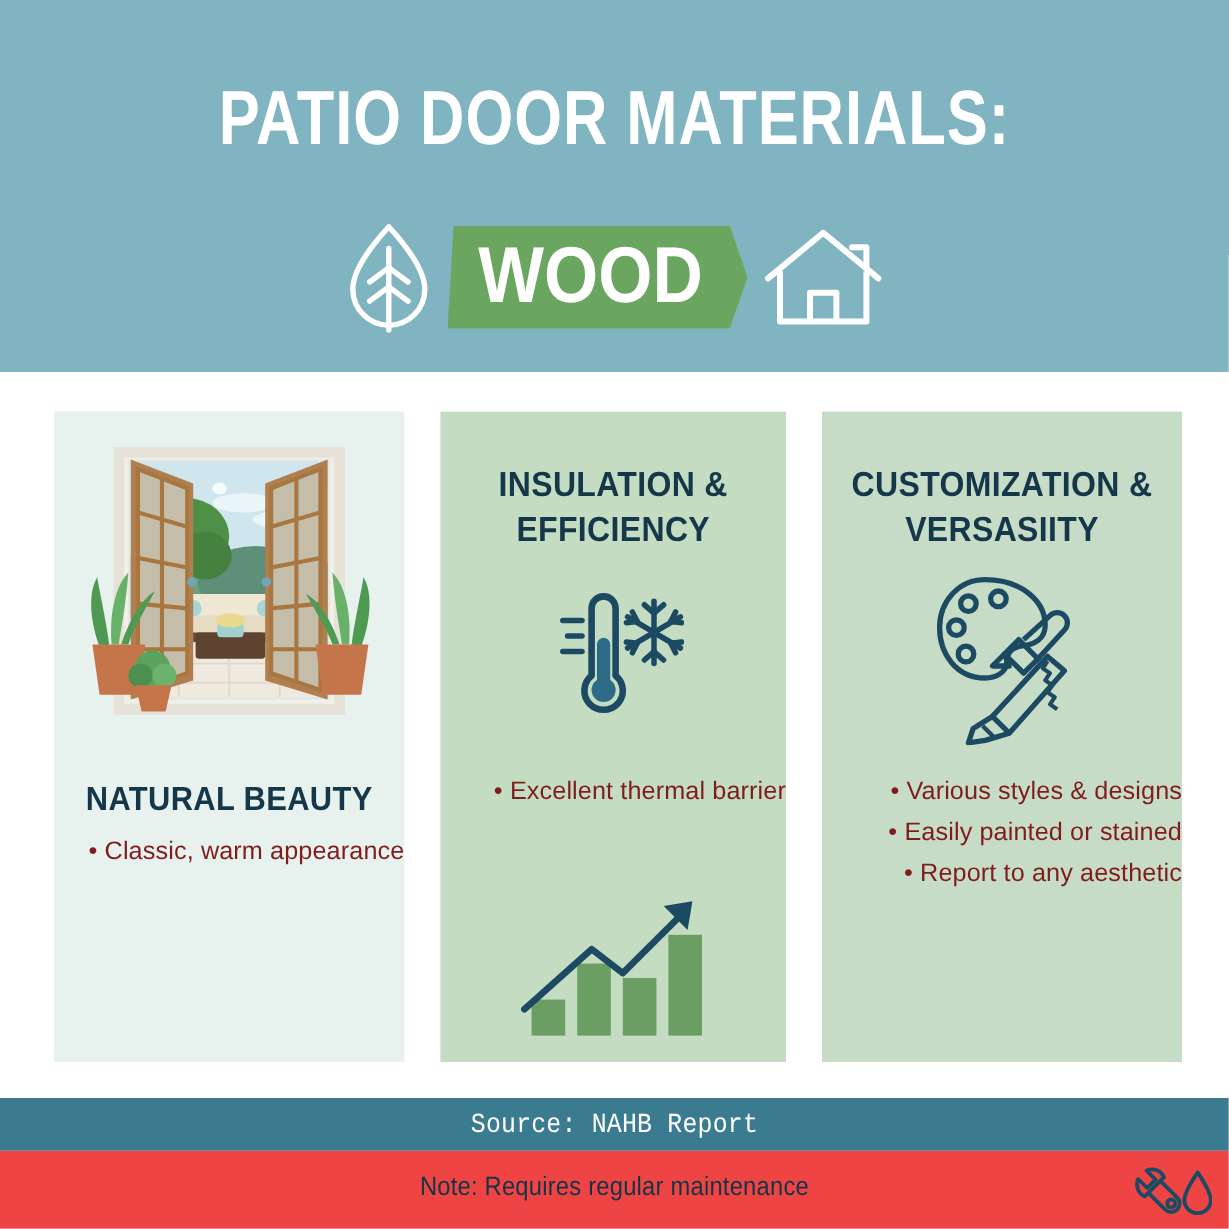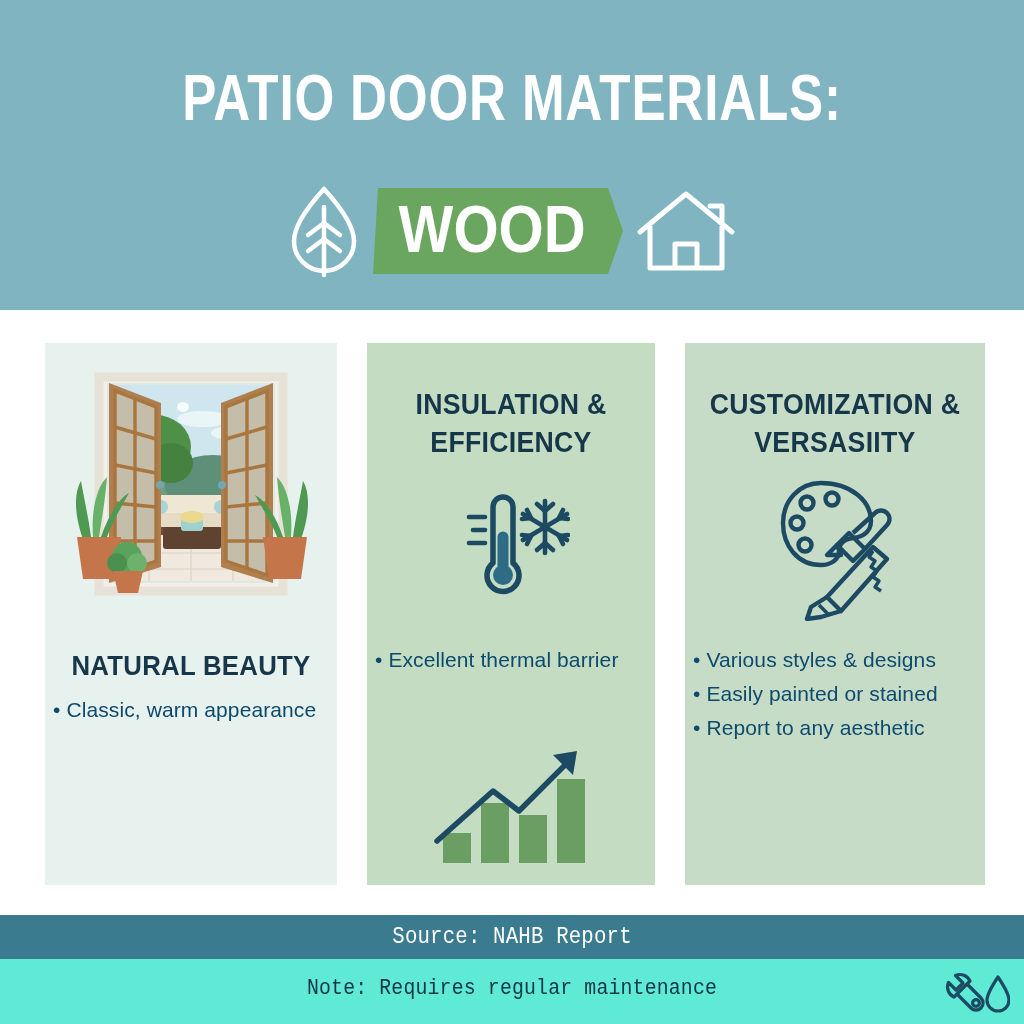--- a/index.html
+++ b/index.html
@@ -81,26 +81,25 @@
   .card-heading {
     color:#16374a;
     font-weight:700;
     font-size:29px;
     line-height:1.32;
     text-align:center;
     letter-spacing:0.3px;
     transform:scaleX(0.92);
   }
   .card-bullets {
-    color:#0c4a6e;
+    color:#7f1d1d;
     font-size:21px;
     line-height:1.62;
-    text-align:left;
+    text-align:right;
     letter-spacing:0.1px;
-    padding-left:8px;
   }
   .card-bullets div { white-space:nowrap; }
 
   
   #door-illus {
     position:absolute; left:18px; top:18px;
     width:256px; height:256px;
   }
   #c1-title {
     position:absolute; left:0; top:305px; width:292px;
@@ -128,22 +127,21 @@
     background:#3a7b90;
     display:flex; align-items:center; justify-content:center;font-family:Liberation Mono, monospace;
   }
   #footer-source {
     color:#ffffff; font-size:23px; font-weight:400;
     transform:scaleX(0.9); letter-spacing:0.2px;
   }
   #footer-band-b {
     position:absolute; left:0; top:959px;
     width:1024px; height:65px;
-    background:#5eead4;
-    font-family:Liberation Mono, monospace;
+    background:#ef4444;
   }
   #footer-note {
     position:absolute; left:0; top:17px; width:1024px;
     text-align:center;
     color:#123548; font-size:22px;
     transform:scaleX(0.9); letter-spacing:0.2px;
   }
   #footer-tools {
     position:absolute; right:14px; top:8px;
     width:70px; height:50px;

